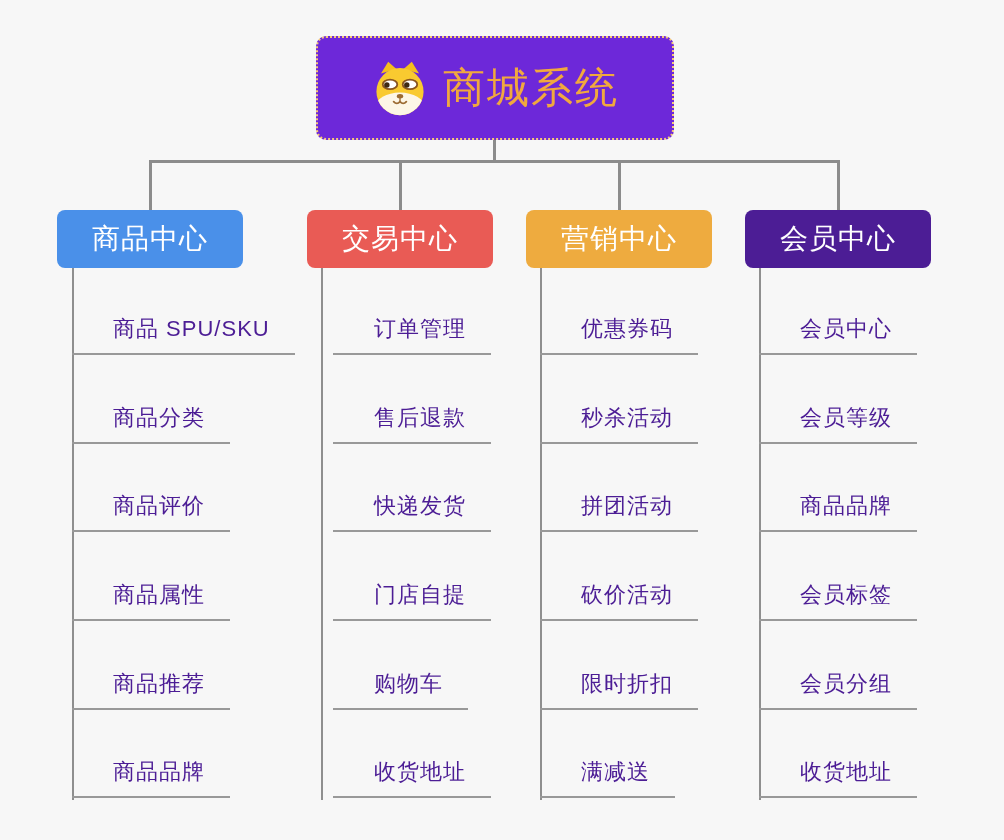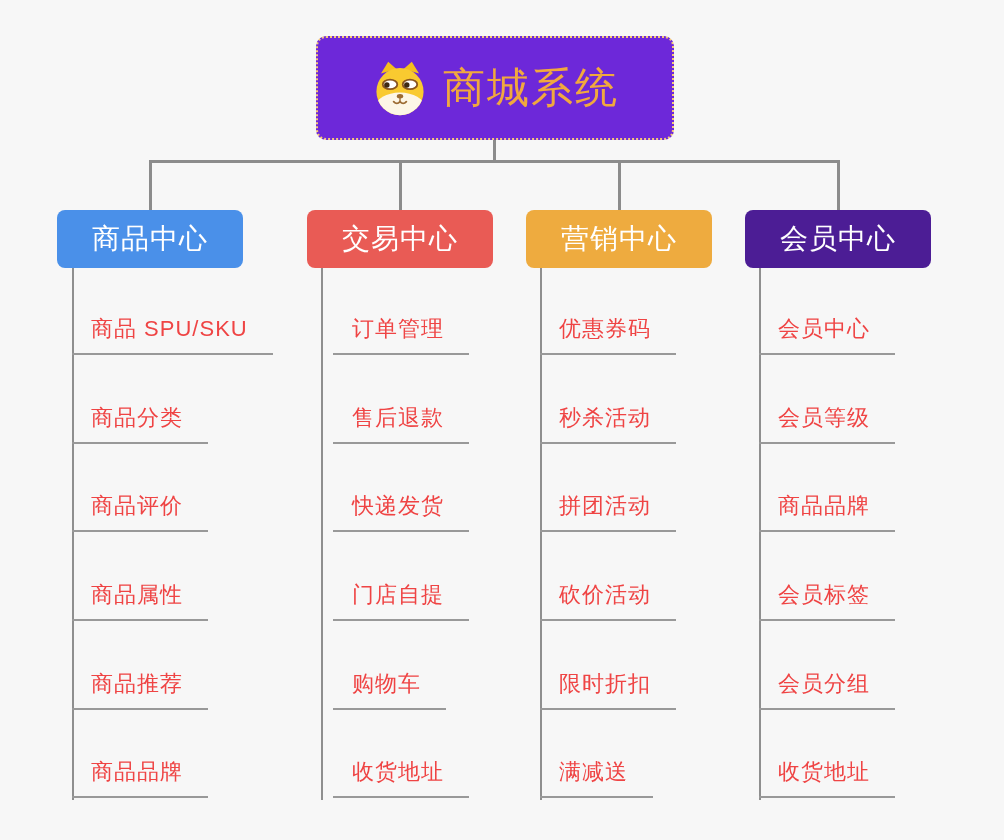--- a/index.html
+++ b/index.html
@@ -73,23 +73,23 @@
   .leaf-col.c3{left:540px;} .leaf-col.c4{left:759px;}
   .leaf-row{
     height:88.7px;
     display:flex;
     align-items:flex-end;
   }
   .leaf-row:first-child{height:87px;}
   .leaf{
     display:inline-block;
     font-size:22px;
-    color:#ef4444;
+    color:#4c1d95;
     white-space:nowrap;
-    padding:0 25px 9px 19px;
+    padding:0 25px 9px 41px;
     border-bottom:2px solid #999999;
     letter-spacing:1px;
   }
 </style>
 </head>
 <body>
 
 <div class="canvas">
 
   <div class="root-node" style="border-color: rgb(245, 200, 120);">

